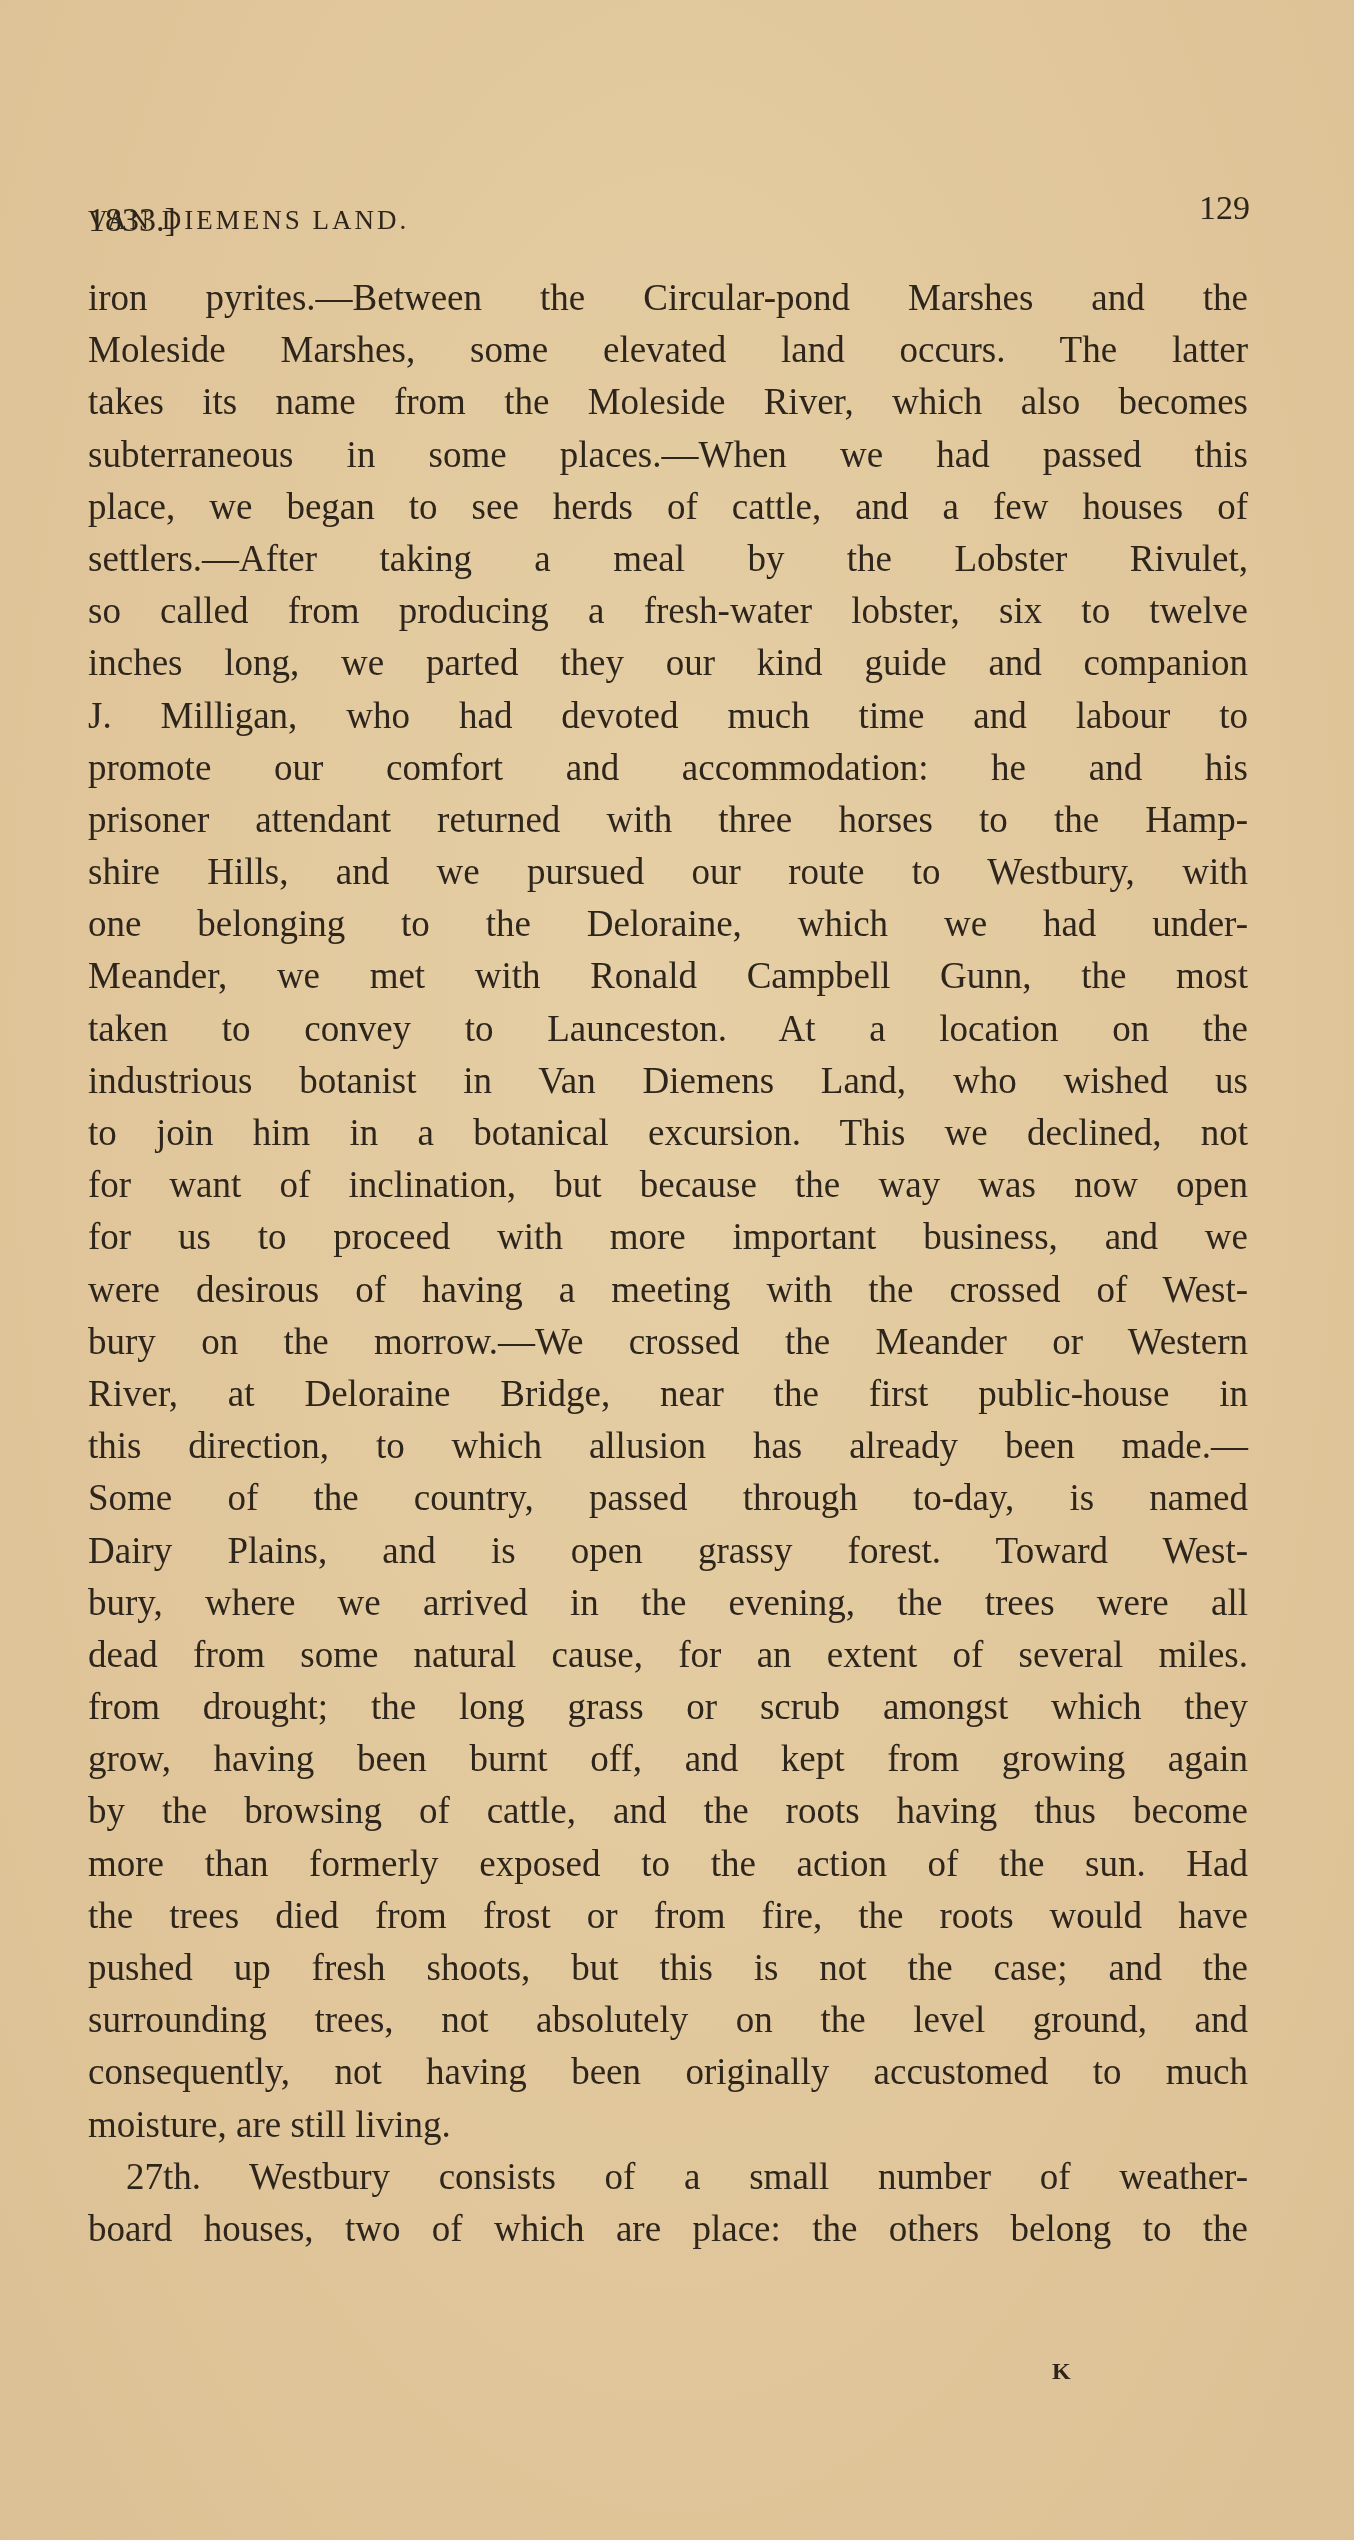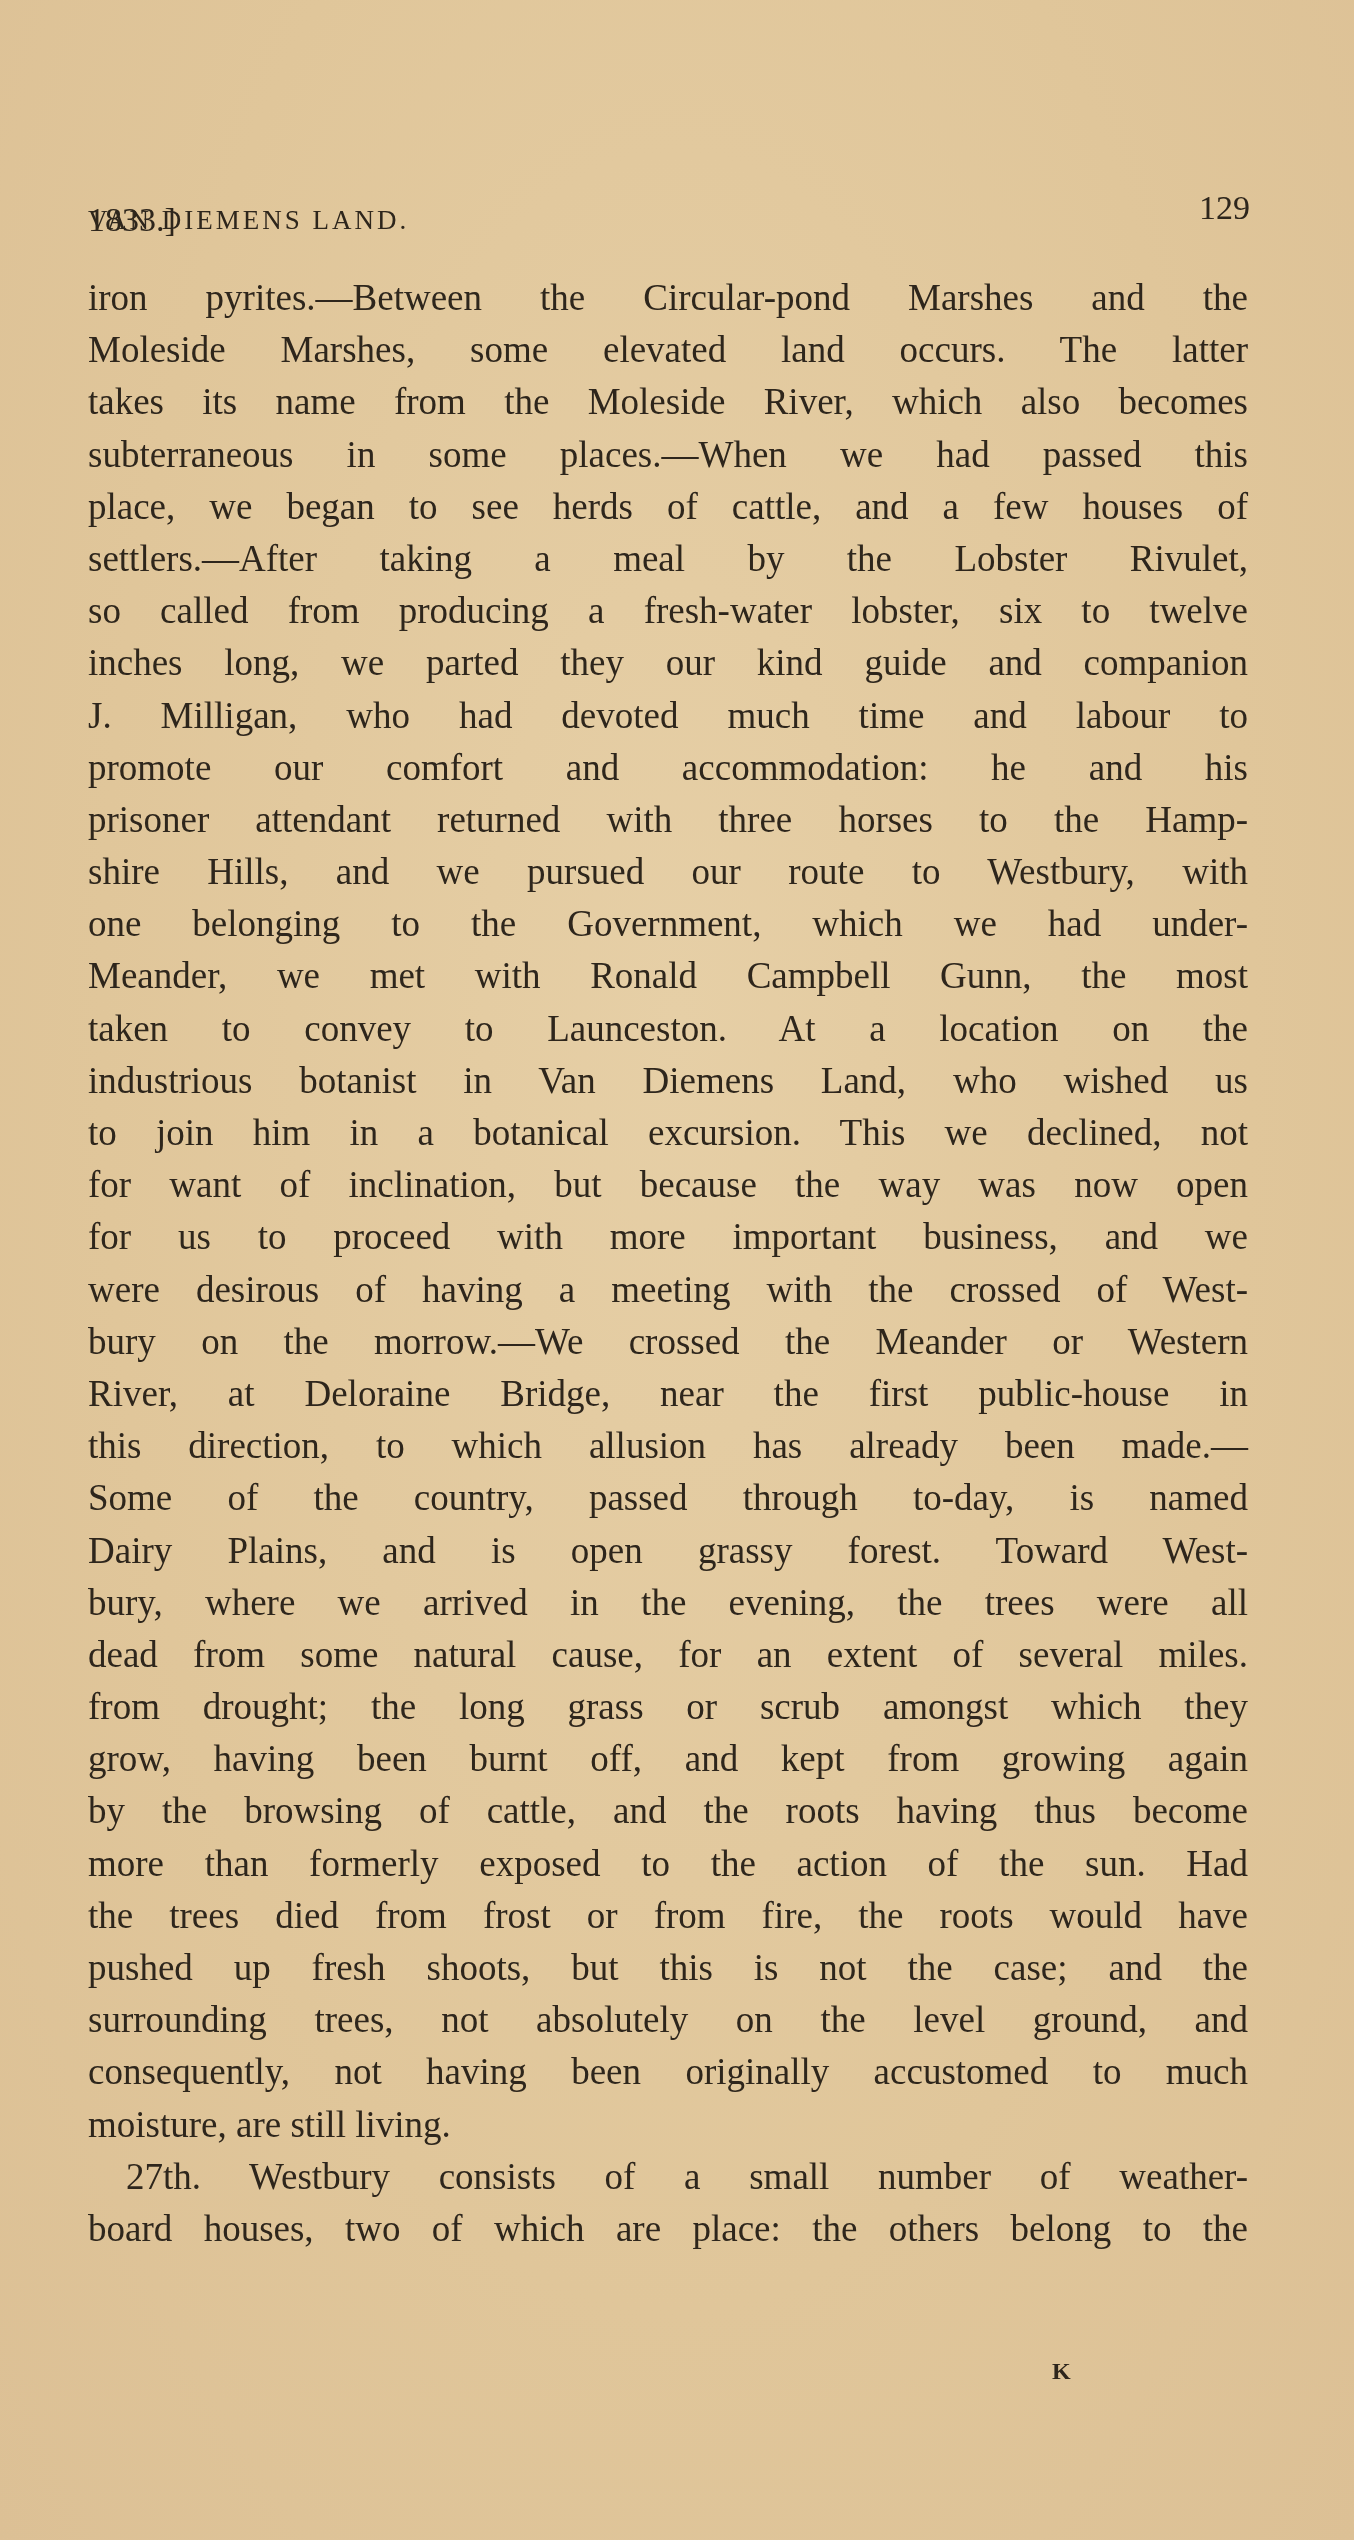--- a/index.html
+++ b/index.html
@@ -96,21 +96,21 @@
     <span class="line">takes its name from the Moleside River, which also becomes</span>
     <span class="line">subterraneous in some places.—When we had passed this</span>
     <span class="line">place, we began to see herds of cattle, and a few houses of</span>
     <span class="line">settlers.—After taking a meal by the Lobster Rivulet,</span>
     <span class="line">so called from producing a fresh-water lobster, six to twelve</span>
     <span class="line">inches long, we parted they our kind guide and companion</span>
     <span class="line">J. Milligan, who had devoted much time and labour to</span>
     <span class="line">promote our comfort and accommodation:  he and his</span>
     <span class="line">prisoner attendant returned with three horses to the Hamp-</span>
     <span class="line">shire Hills, and we pursued our route to Westbury, with</span>
-    <span class="line">one belonging to the Government, which we had under-</span>
+    <span class="line">one belonging to the Deloraine, which we had under-</span>
     <span class="line">Meander, we met with Ronald Campbell Gunn, the most</span>
     <span class="line">taken to convey to Launceston.  At a location on the</span>
     <span class="line">industrious botanist in Van Diemens Land, who wished us</span>
     <span class="line">to join him in a botanical excursion.  This we declined, not</span>
     <span class="line">for want of inclination, but because the way was now open</span>
     <span class="line">for us to proceed with more important business, and we</span>
     <span class="line">were desirous of having a meeting with the crossed of West-</span>
     <span class="line">bury on the morrow.—We crossed the Meander or Western</span>
     <span class="line">River, at Deloraine Bridge, near the first public-house in</span>
     <span class="line">this direction, to which allusion has already been made.—</span>

